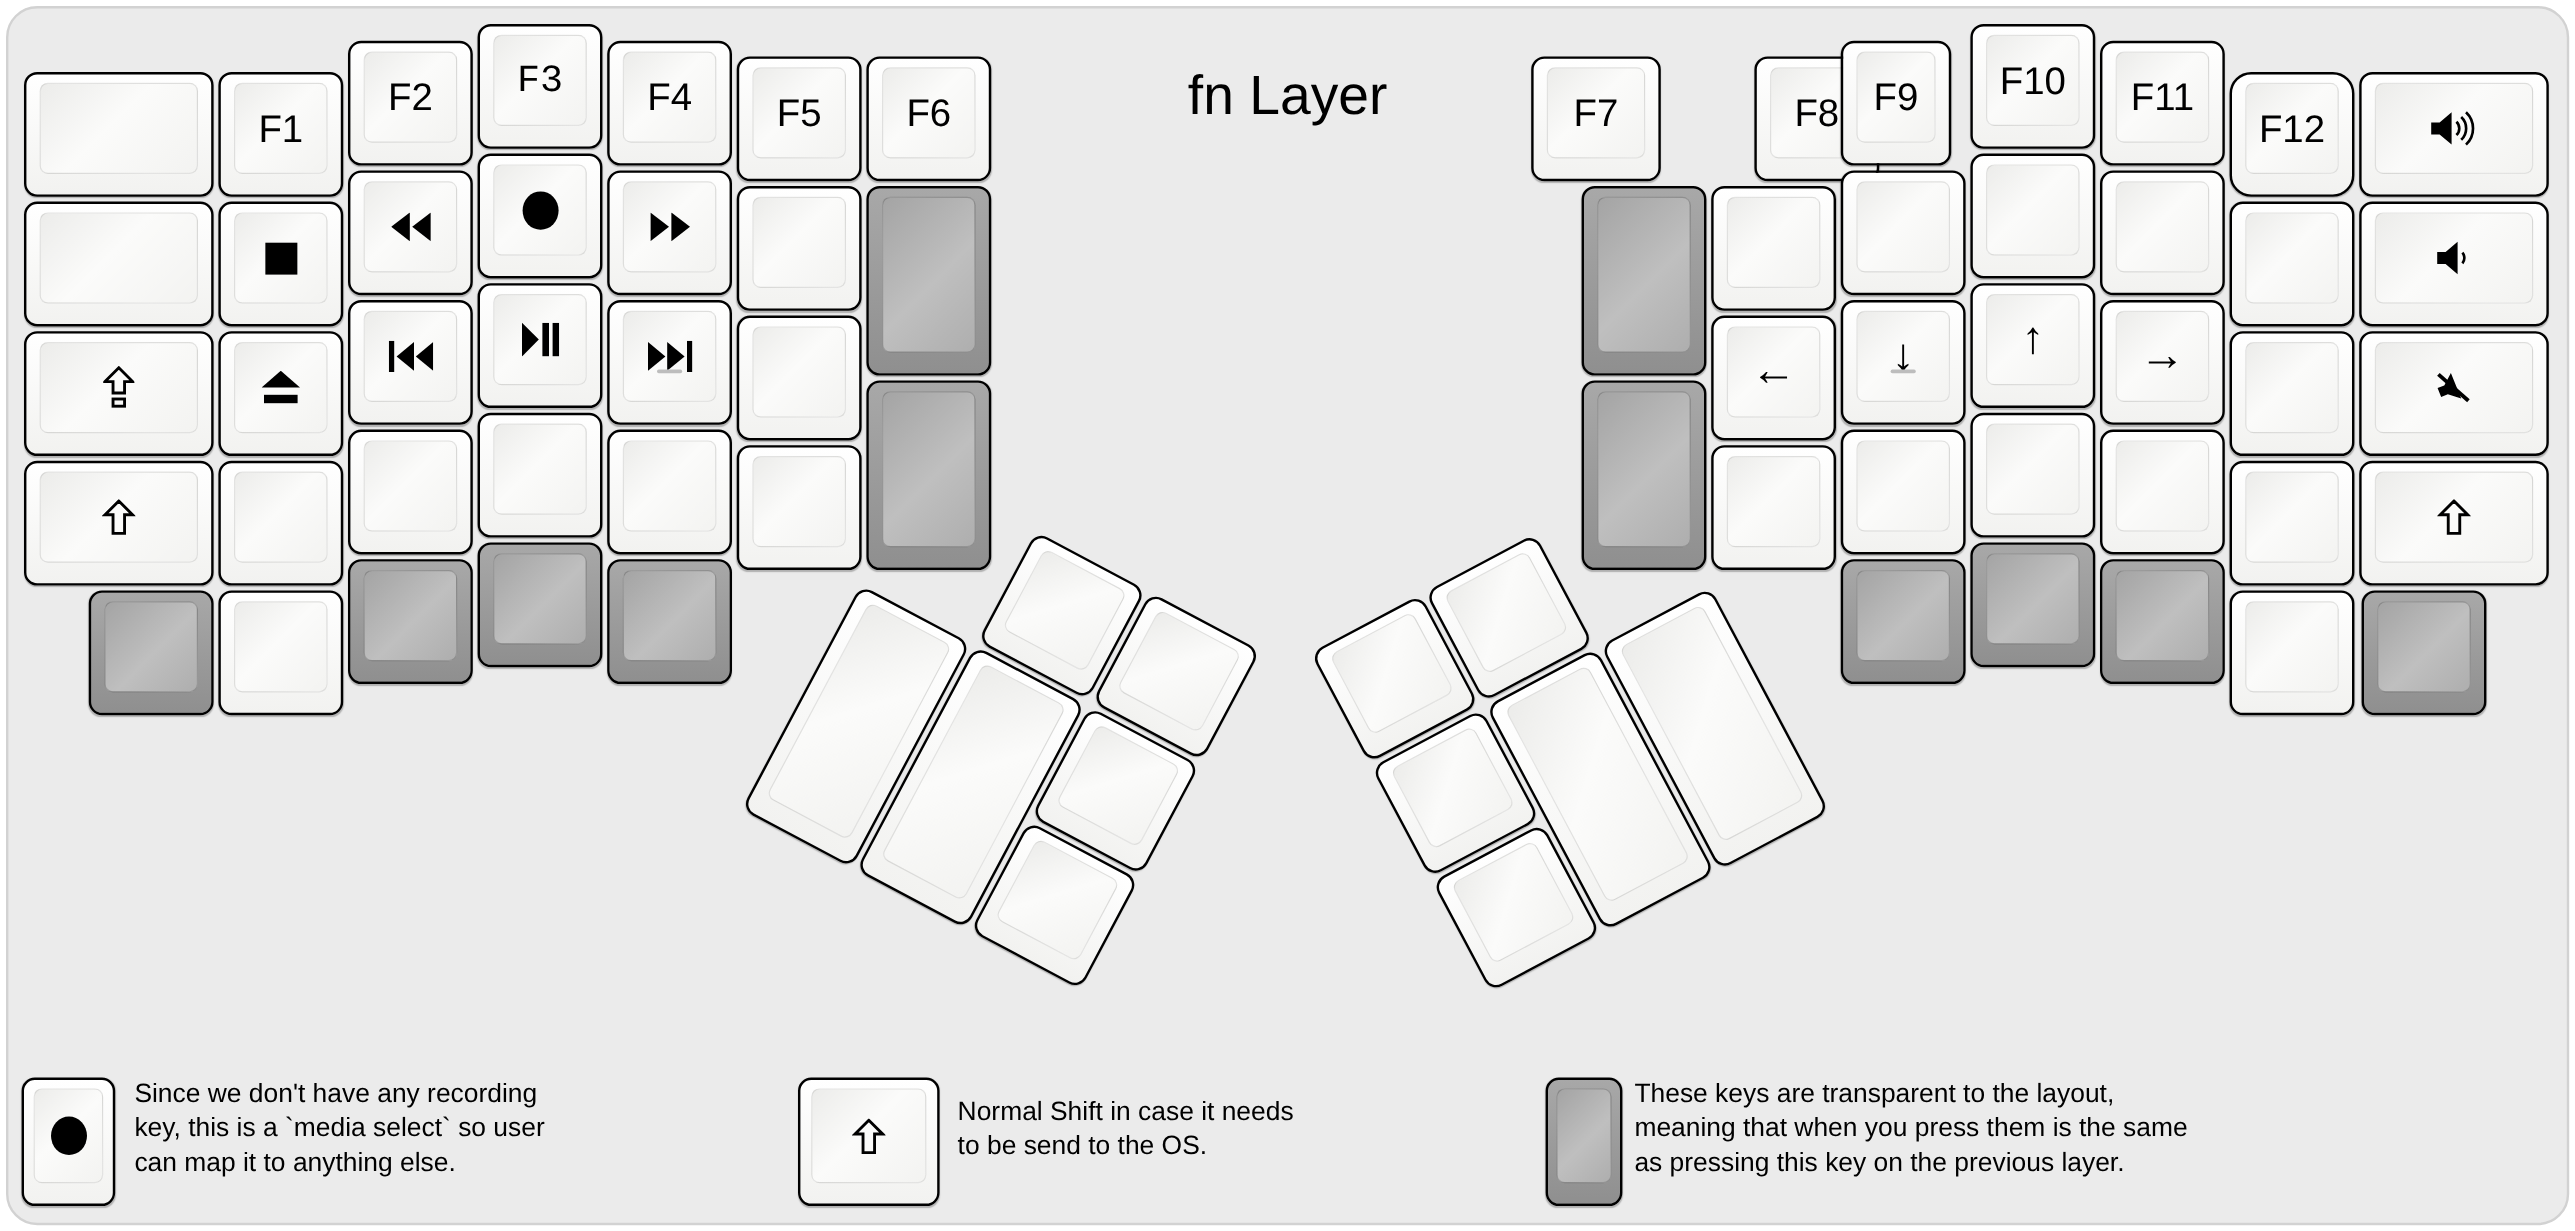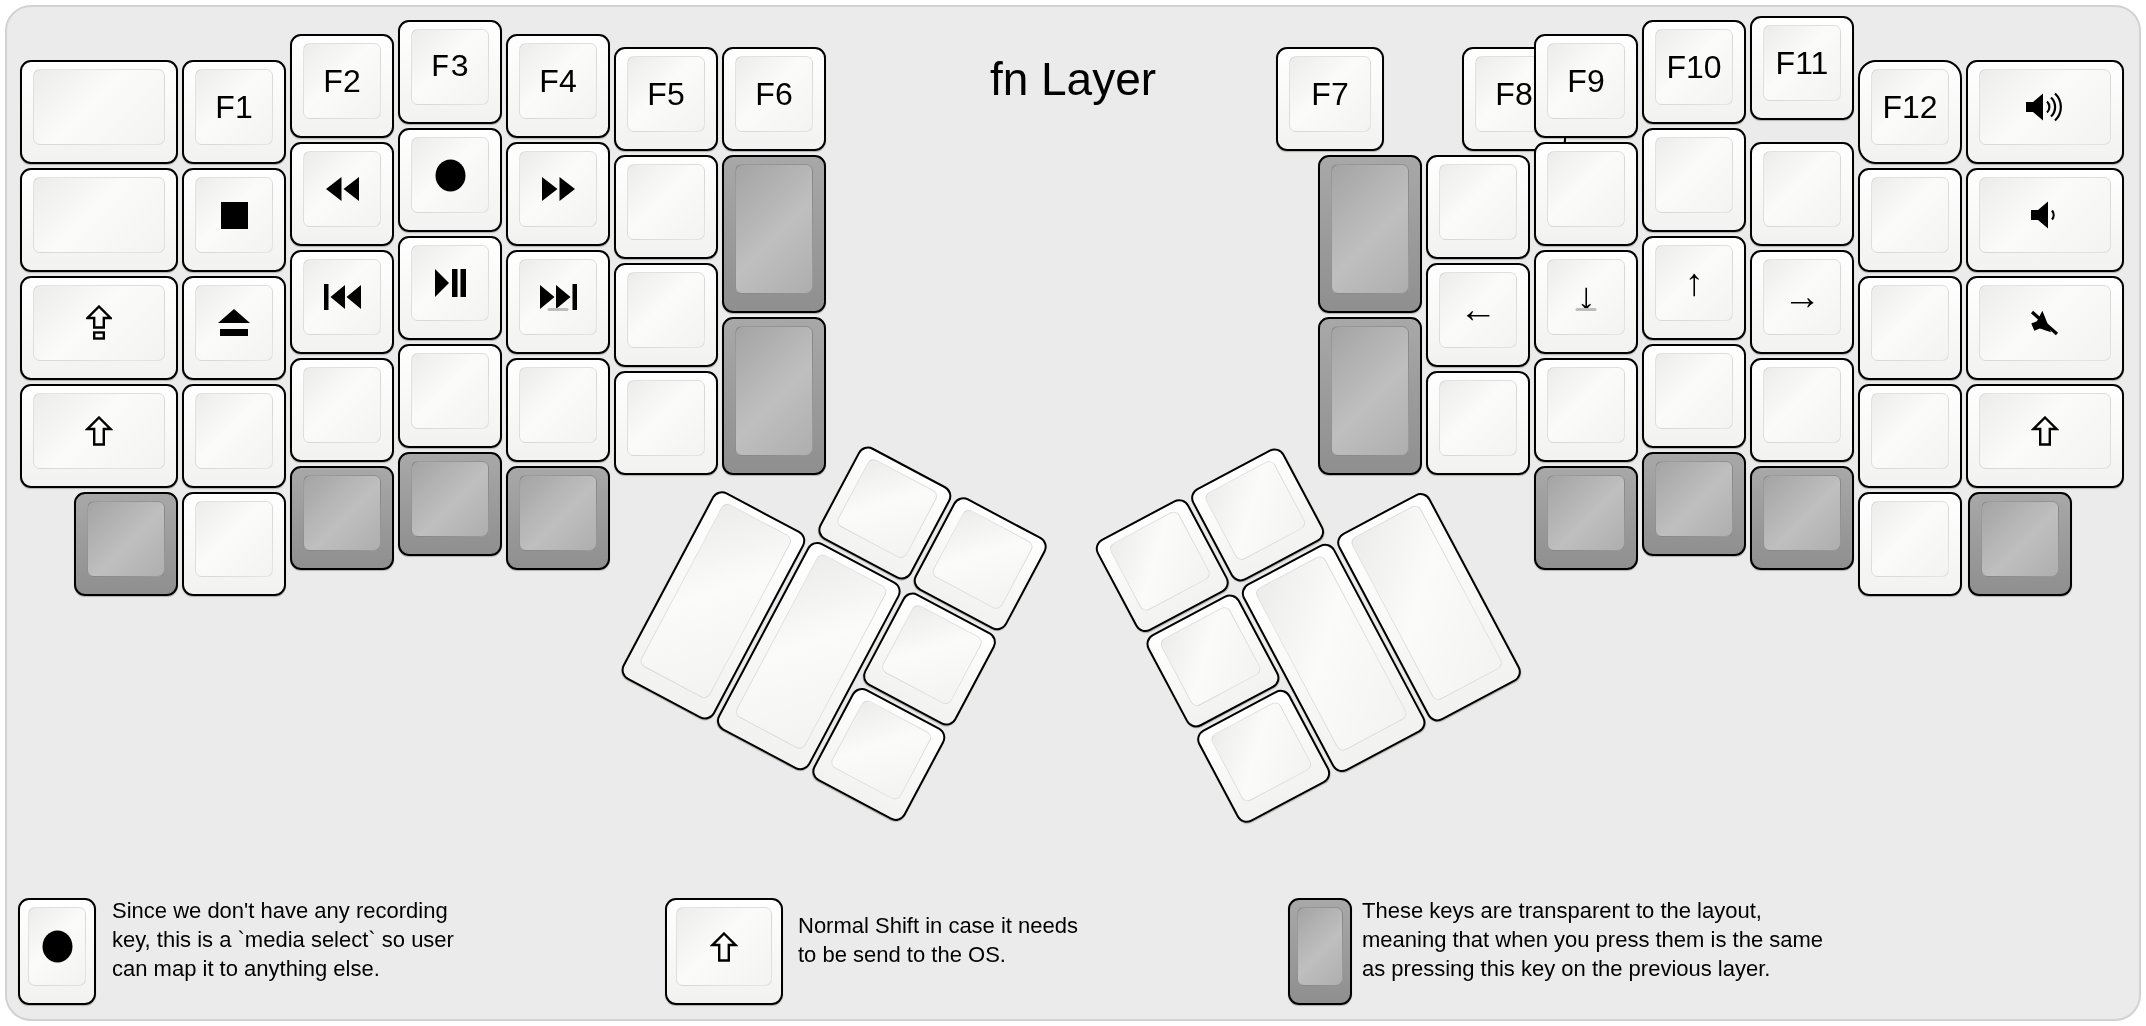--- a/index.html
+++ b/index.html
@@ -233,21 +233,21 @@
         <div class="cap"></div>
       </div>
       <div class="key " style="left: 1426px; top: 263px; width: 104px; height: 104px;">
         <div class="cap">
           <span class="label arrow">←</span>
         </div>
       </div>
       <div class="key " style="left: 1426px; top: 371px; width: 104px; height: 104px;">
         <div class="cap"></div>
       </div>
-      <div class="key " style="left: 1534px; top: 34px; width: 104px; height: 104px;">
+      <div class="key " style="left: 1534px; top: 34px; width: 92px; height: 104px;">
         <div class="cap">
           <span class="label">F9</span>
         </div>
       </div>
       <div class="key " style="left: 1534px; top: 142px; width: 104px; height: 104px;">
         <div class="cap"></div>
       </div>
       <div class="key " style="left: 1534px; top: 250px; width: 104px; height: 104px;">
         <div class="cap">
           <span class="label arrow">↓</span>
@@ -272,21 +272,21 @@
         <div class="cap">
           <span class="label arrow">↑</span>
         </div>
       </div>
       <div class="key " style="left: 1642px; top: 344px; width: 104px; height: 104px;">
         <div class="cap"></div>
       </div>
       <div class="key gray" style="left: 1642px; top: 452px; width: 104px; height: 104px;">
         <div class="cap"></div>
       </div>
-      <div class="key " style="left: 1750px; top: 16px; width: 104px; height: 104px;">
+      <div class="key " style="left: 1750px; top: 34px; width: 104px; height: 104px;">
         <div class="cap">
           <span class="label">F11</span>
         </div>
       </div>
       <div class="key " style="left: 1750px; top: 142px; width: 104px; height: 104px;">
         <div class="cap"></div>
       </div>
       <div class="key " style="left: 1750px; top: 250px; width: 104px; height: 104px;">
         <div class="cap">
           <span class="label arrow">→</span>

